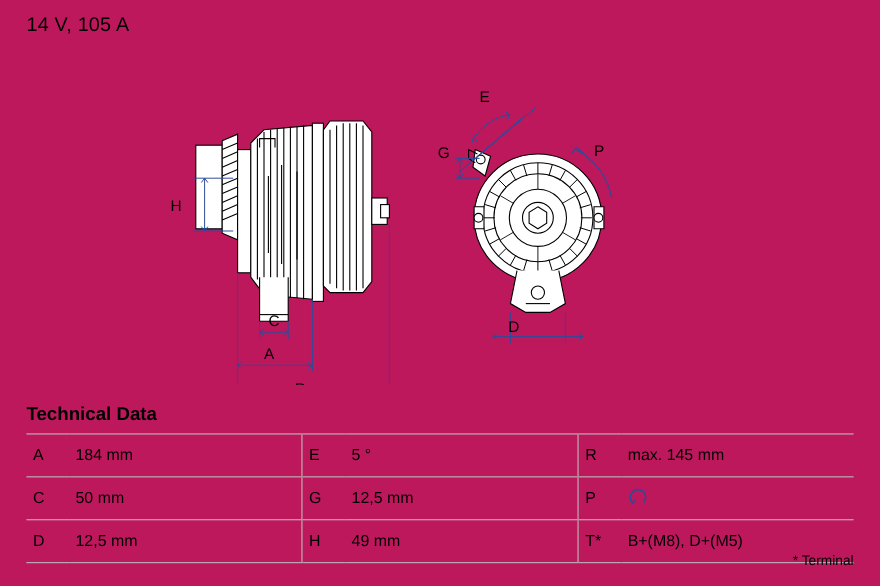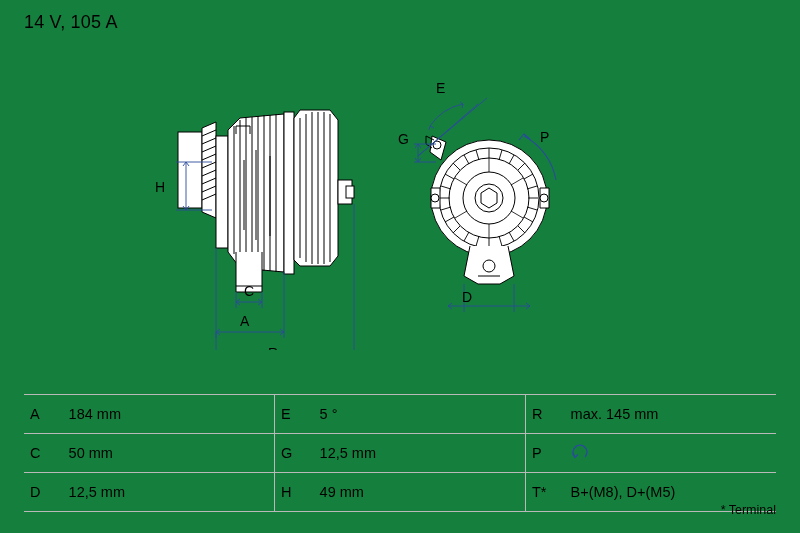--- a/index.html
+++ b/index.html
@@ -8,21 +8,21 @@
     background: #ffffff;
   }
   body {
     font-family: "Liberation Sans", sans-serif;
     color: #000000;
   }
   #page {
     position: relative;
     width: 800px;
     height: 533px;
-    background: #15803d;
+    background: #be185d;
     overflow: hidden;
   }
   .title {
     position: absolute;
     left: 24px;
     top: 12px;
     font-size: 18px;
     font-weight: 400;
     letter-spacing: 0.2px;
   }
@@ -251,20 +251,21 @@
           <path d="M448,266 L530,266"></path>
           <path d="M452,263 L448,266 L452,269"></path>
           <path d="M526,263 L530,266 L526,269"></path>
         </g>
         <text x="462" y="262" font-family="Liberation Sans, sans-serif" font-size="14" fill="#000000" stroke="none">D</text>
 
       </g>
     </svg>
   </div>
 
+  <div class="tech-title">Technical Data</div>
 
   <table class="tech">
     <tbody>
       <tr>
         <td class="key">A</td>
         <td class="val">184 mm</td>
         <td class="key sep">E</td>
         <td class="val">5 °</td>
         <td class="key sep">R</td>
         <td class="val">max. 145 mm</td>

